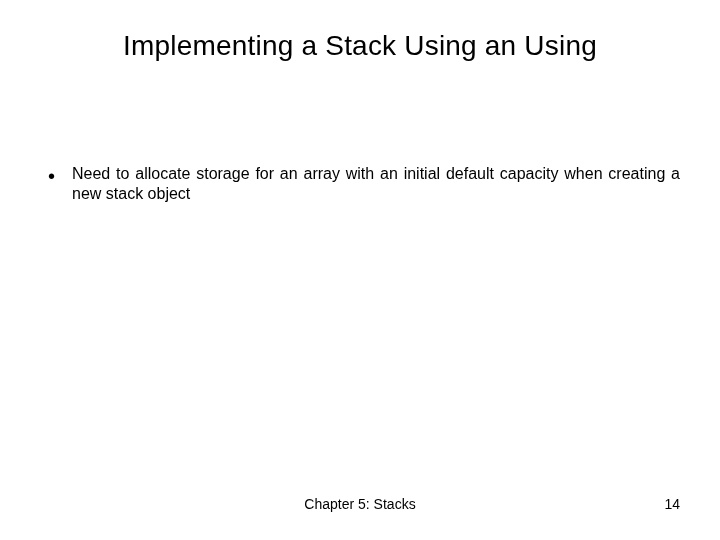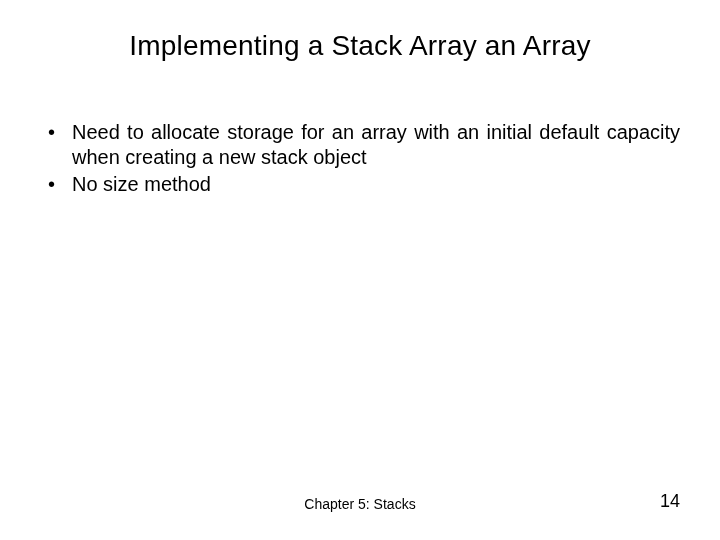--- a/index.html
+++ b/index.html
@@ -31,23 +31,24 @@
     top: 120px;
     left: 40px;
     right: 40px;
   }
   .bullet-list {
     list-style: none;
   }
   .bullet-item {
     position: relative;
     padding-left: 32px;
-    font-size: 20px;
+    font-size: 16px;
     line-height: 1.25;
     margin-bottom: 2px;
+    margin-top: 44px;
   }
   .bullet-item.justify {
     text-align: justify;
     text-align-last: left;
   }
   .bullet-item::before {
     content: "•";
     position: absolute;
     left: 8px;
     top: 0;
@@ -59,34 +60,33 @@
     left: 0;
     right: 0;
     text-align: center;
     font-size: 14px;
     margin-top: 40px;
   }
   .footer-right {
     position: absolute;
     bottom: 28px;
     right: 40px;
-    font-size: 18px;
+    font-size: 14px;
     margin-top: 12px;
   }
 </style>
 </head>
 <body>
 
 <div class="slide">
 
-  <h1 class="title">Implementing a Stack Array an Array</h1>
+  <h1 class="title">Implementing a Stack Using an Using</h1>
 
   <div class="body">
     <ul class="bullet-list">
       <li class="bullet-item justify">Need to allocate storage for an array with an initial default capacity when creating a new stack object</li>
-      <li class="bullet-item">No size method</li>
     </ul>
   </div>
 
   <div class="footer-center">Chapter 5: Stacks</div>
   <div class="footer-right">14</div>
 
 </div>
 
 </body></html>

